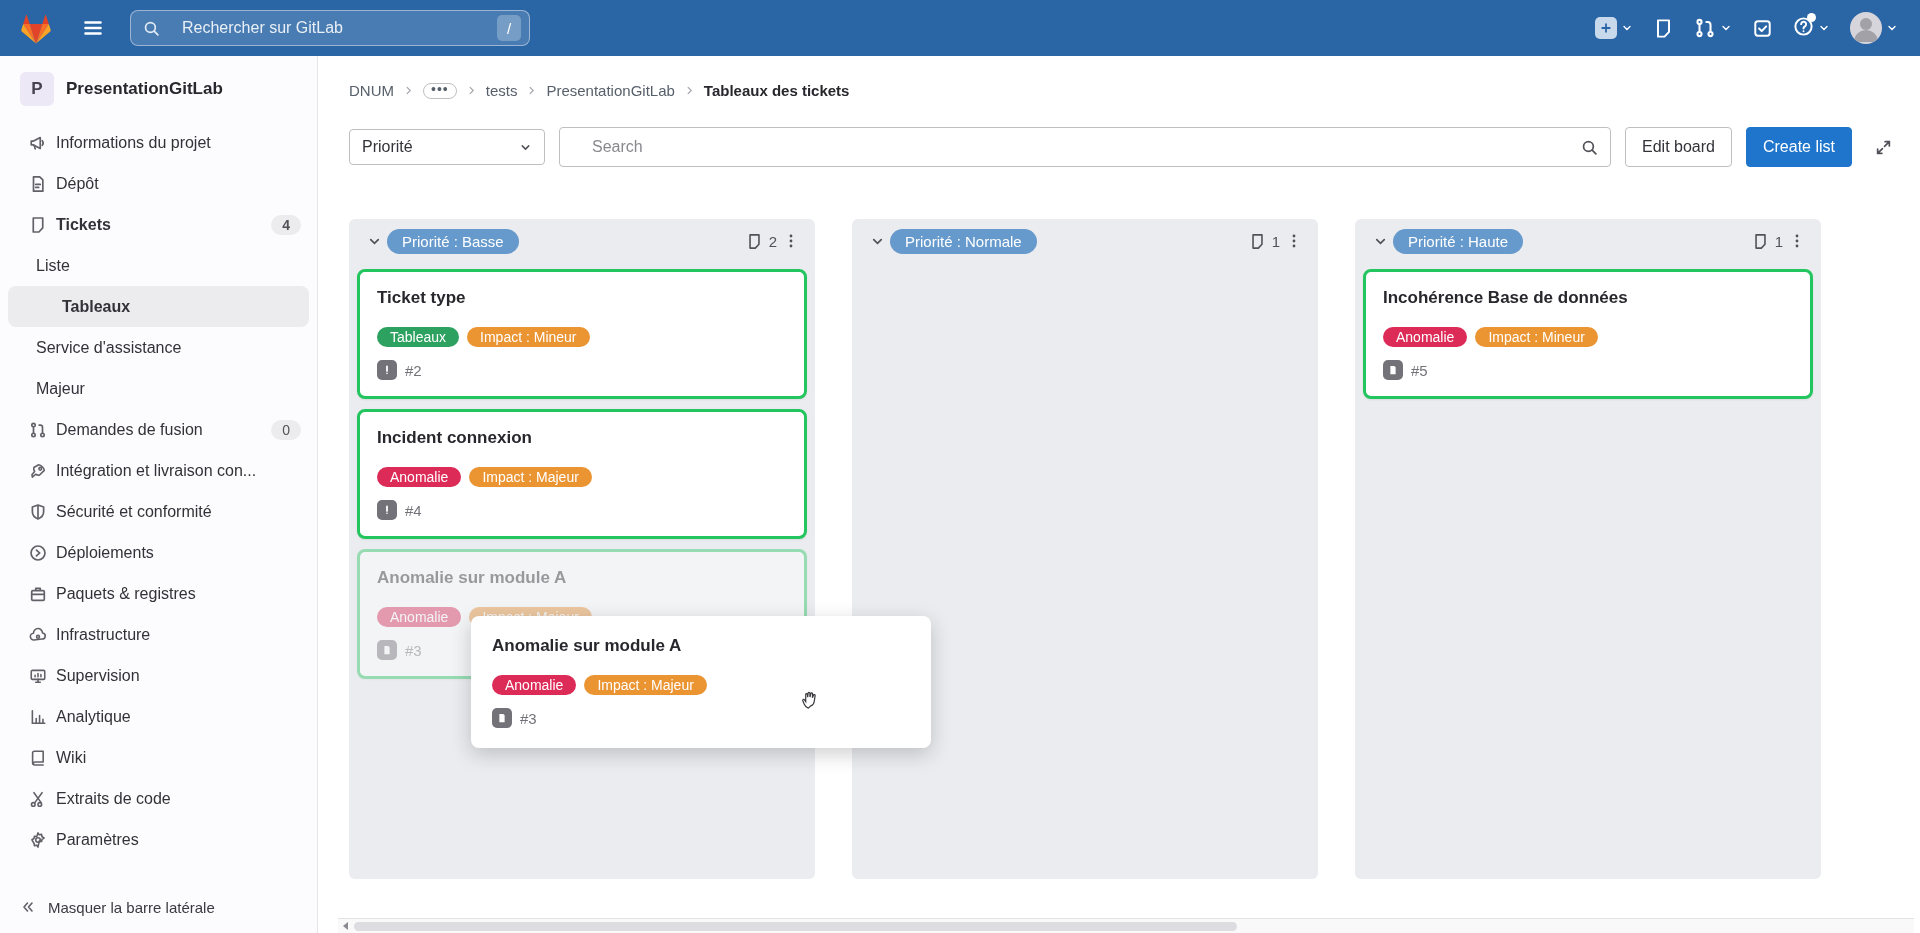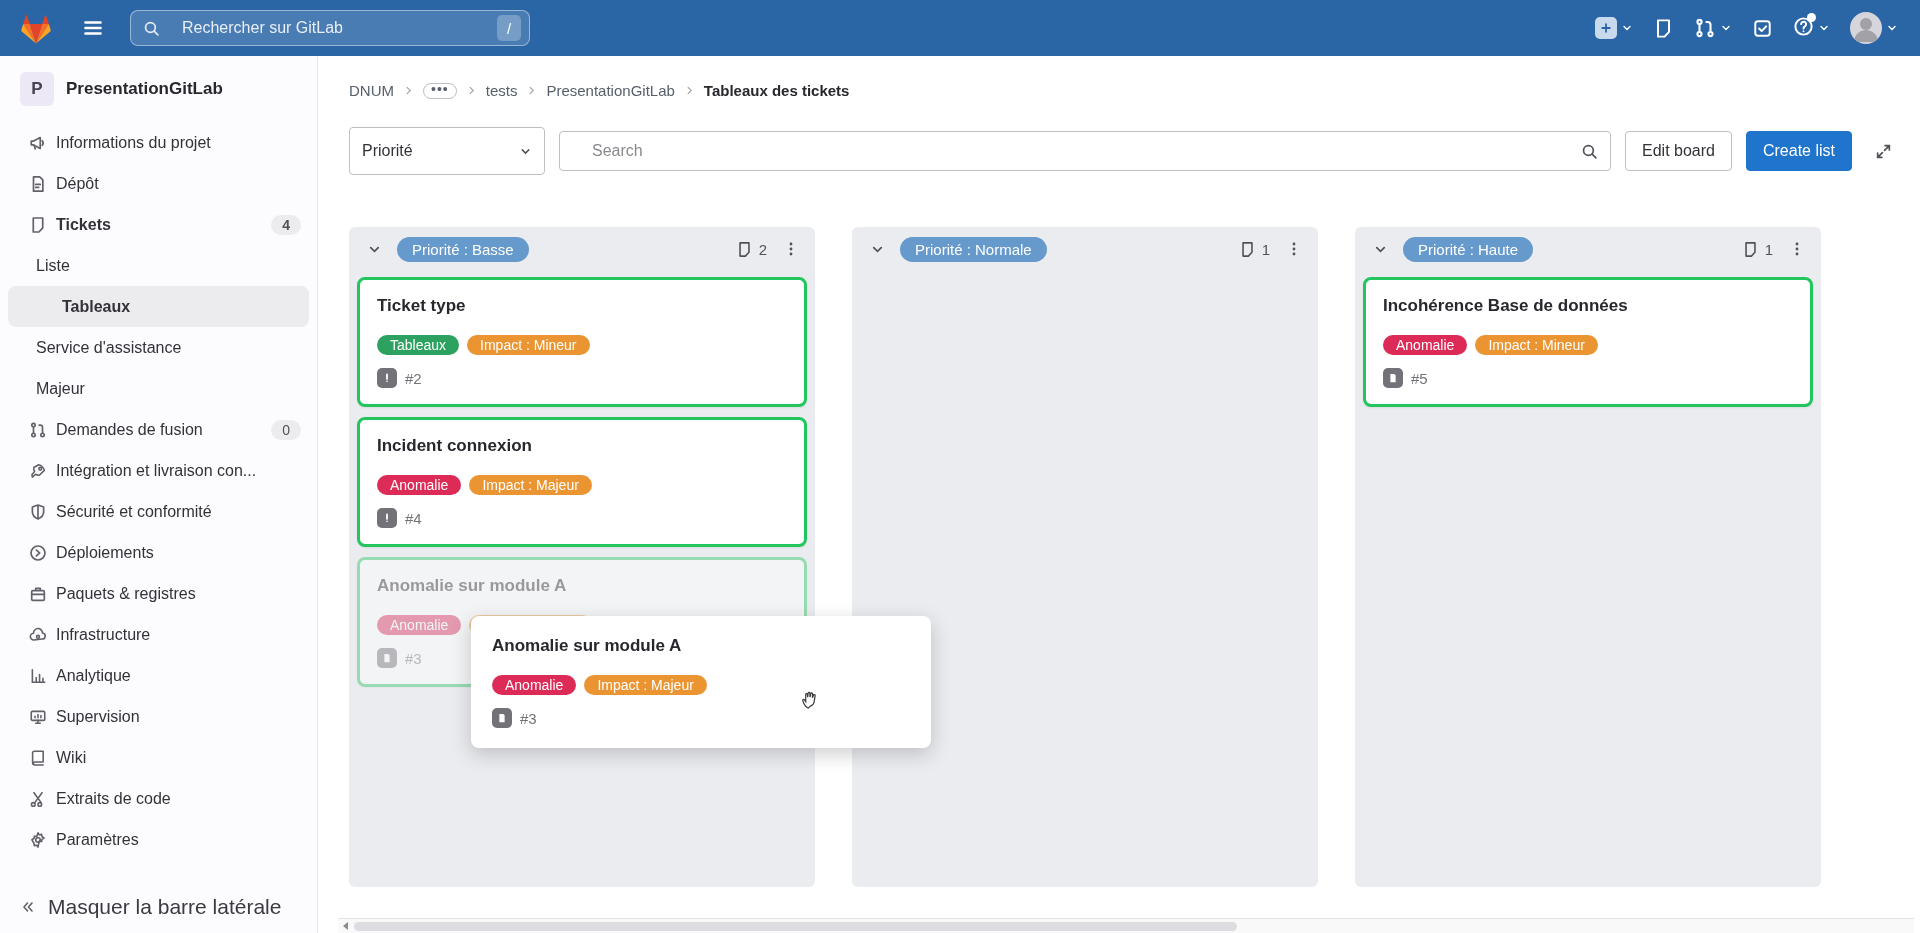--- a/index.html
+++ b/index.html
@@ -44,56 +44,56 @@
   .side-item .s-ic { width:20px; height:20px; color:#626168; flex:none; display:flex;
     align-items:center; justify-content:center; }
   .side-item.sub { padding-left:36px; }
   .side-item.bold { font-weight:700; }
   .side-item.active { background:#ececef; border-radius:8px; margin:0 8px; padding-left:54px;
     font-weight:700; }
   .side-badge { margin-left:auto; background:#ececef; color:#535158; border-radius:12px;
     font-size:14px; padding:2px 11px; }
   .side-label { overflow:hidden; text-overflow:ellipsis; }
   .collapse-row { position:absolute; left:0; right:0; bottom:0; height:52px; display:flex;
-    align-items:center; gap:12px; padding:0 20px; font-size:21px; color:#3b3a40; cursor:pointer;
+    align-items:center; gap:12px; padding:0 20px; font-size:15px; color:#3b3a40; cursor:pointer;
     background:#fcfbfe; }
   .collapse-row svg { color:#626168; }
 
   
   .main { position:absolute; left:318px; top:56px; right:0; bottom:0; background:#fff; }
   .breadcrumb { display:flex; align-items:center; gap:9px; padding:26px 20px 0 31px;
     font-size:15px; color:#57606a; }
   .breadcrumb a { color:#57606a; text-decoration:none; cursor:pointer; }
   .crumb-sep { color:#a8a7ad; display:flex; }
   .crumb-ellipsis { border:1px solid #bfbfc3; border-radius:9px; padding:1px 7px 5px;
     line-height:8px; font-size:14px; letter-spacing:1px; color:#57606a; cursor:pointer; }
   .crumb-current { color:#28272d; font-weight:700; }
 
   .toolbar { display:flex; align-items:center; gap:14px; padding:28px 20px 0 31px; }
-  .filter-dd { width:196px; height:48px; border:1px solid #bfbfc3; border-radius:4px;
+  .filter-dd { width:196px; height:36px; border:1px solid #bfbfc3; border-radius:4px;
     display:flex; align-items:center; padding:0 12px; font-size:16px; color:#333238;
     background:#fff; cursor:pointer; }
   .filter-dd svg { margin-left:auto; color:#535158; }
   .search-wrap { flex:1; height:40px; border:1px solid #bfbfc3; border-radius:4px;
     display:flex; align-items:center; padding:0 12px; background:#fff; }
   .search-wrap input { flex:1; border:none; outline:none; font-size:16px; color:#333238;margin-left:20px; }
   .search-wrap input::placeholder { color:#89888d; }
   .search-wrap .mag { color:#535158; cursor:pointer; display:flex; }
   .btn { height:40px; border-radius:4px; font-size:16px; display:flex; align-items:center;
     padding:0 16px; cursor:pointer; }
   .btn-secondary { background:#fff; border:1px solid #bfbfc3; color:#333238; }
   .btn-primary { background:#1f75cb; border:1px solid #1f75cb; color:#fff; }
   .expand-btn { width:34px; height:34px; display:flex; align-items:center; justify-content:center;
     color:#535158; cursor:pointer; }
 
   
   .board { position:relative; margin-top:52px; padding-left:31px; display:flex; gap:37px; }
   .col { width:466px; height:660px; background:#ebecef; border-radius:6px; flex:none;
     display:flex; flex-direction:column; }
-  .col-head { height:44px; display:flex; align-items:center; gap:10px; padding:0 10px 0 12px; }
+  .col-head { height:44px; display:flex; align-items:center; padding:0 10px 0 12px; }
   .col-caret { width:26px; height:26px; display:flex; align-items:center; justify-content:center;
     color:#535158; cursor:pointer; }
   .col-pill { background:#6699cc; color:#fff; font-size:15px; padding:4px 15px;
     border-radius:999px; }
   .col-count { margin-left:auto; display:flex; align-items:center; gap:6px; color:#535158;
     font-size:15px; }
   .col-kebab { width:28px; height:28px; display:flex; align-items:center; justify-content:center;
     color:#535158; cursor:pointer; }
   .col-body { flex:1; padding:6px 8px; overflow:hidden; }
 
@@ -308,34 +308,34 @@
           <svg width="18" height="18" viewBox="0 0 16 16" fill="none" stroke="currentColor" stroke-width="1.4" stroke-linejoin="round">
             <path d="M4.4 12.4a3 3 0 01-.4-6A4 4 0 0112 6.2a2.7 2.7 0 01-.6 5.4z"></path>
             <circle cx="8" cy="9.6" r="1.3"></circle>
           </svg>
         </span>
       <span class="side-label">Infrastructure</span>
     </div>
     <div class="side-item">
       <span class="s-ic">
           <svg width="18" height="18" viewBox="0 0 16 16" fill="none" stroke="currentColor" stroke-width="1.4" stroke-linecap="round">
+            <rect x="2" y="3" width="12" height="8" rx="1"></rect>
+            <path d="M6 13.6h4M8 11v2.6M5.4 8.6V7.4M8 8.6V5.8M10.6 8.6V6.8"></path>
+          </svg>
+        </span>
+      <span class="side-label">Supervision</span>
+    </div>
+    <div class="side-item">
+      <span class="s-ic">
+          <svg width="18" height="18" viewBox="0 0 16 16" fill="none" stroke="currentColor" stroke-width="1.4" stroke-linecap="round">
             <path d="M3 2.4v11.2h11"></path>
             <path d="M6.4 13.6V9.4M9.4 13.6V6.6M12.4 13.6V10"></path>
           </svg>
         </span>
       <span class="side-label">Analytique</span>
-    </div>
-    <div class="side-item">
-      <span class="s-ic">
-          <svg width="18" height="18" viewBox="0 0 16 16" fill="none" stroke="currentColor" stroke-width="1.4" stroke-linecap="round">
-            <rect x="2" y="3" width="12" height="8" rx="1"></rect>
-            <path d="M6 13.6h4M8 11v2.6M5.4 8.6V7.4M8 8.6V5.8M10.6 8.6V6.8"></path>
-          </svg>
-        </span>
-      <span class="side-label">Supervision</span>
     </div>
     <div class="side-item">
       <span class="s-ic">
           <svg width="18" height="18" viewBox="0 0 16 16" fill="none" stroke="currentColor" stroke-width="1.4" stroke-linejoin="round">
             <path d="M12.6 14.2H5.2a2 2 0 01-2-2V3.6A1.6 1.6 0 014.8 2h7.8v9.6H5.2a1.3 1.3 0 000 2.6h7.4z"></path>
           </svg>
         </span>
       <span class="side-label">Wiki</span>
     </div>
     <div class="side-item">

